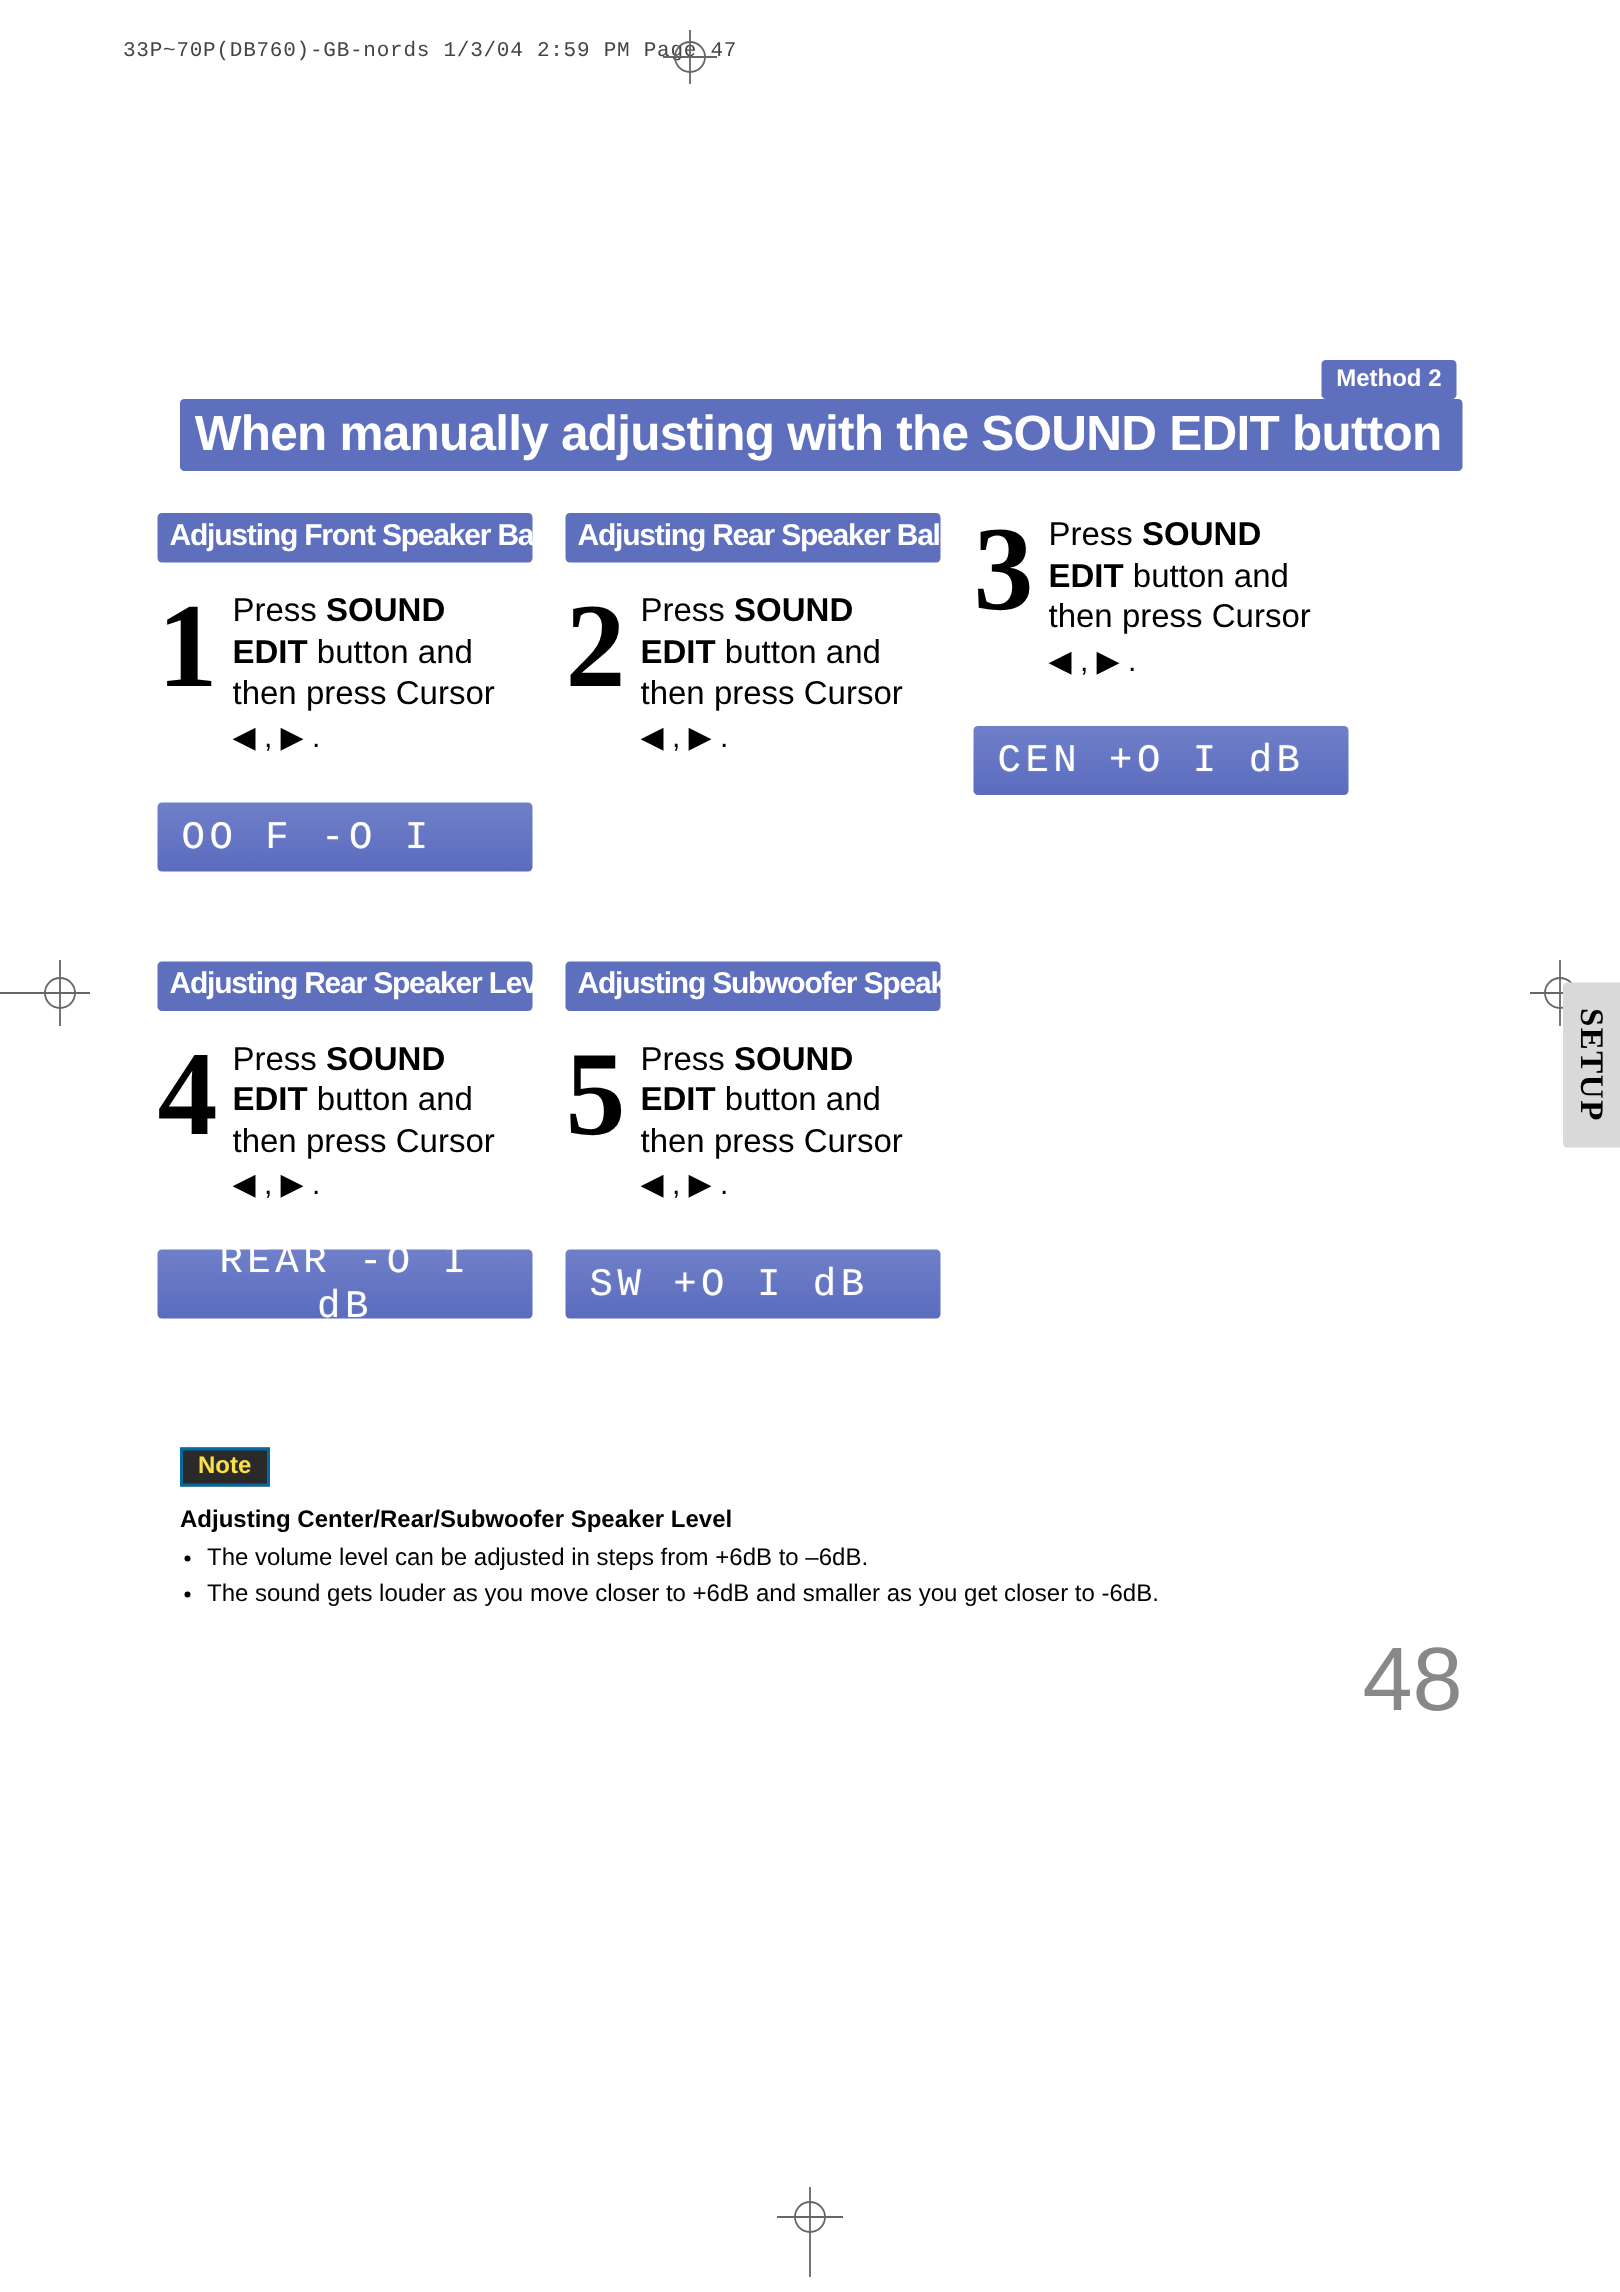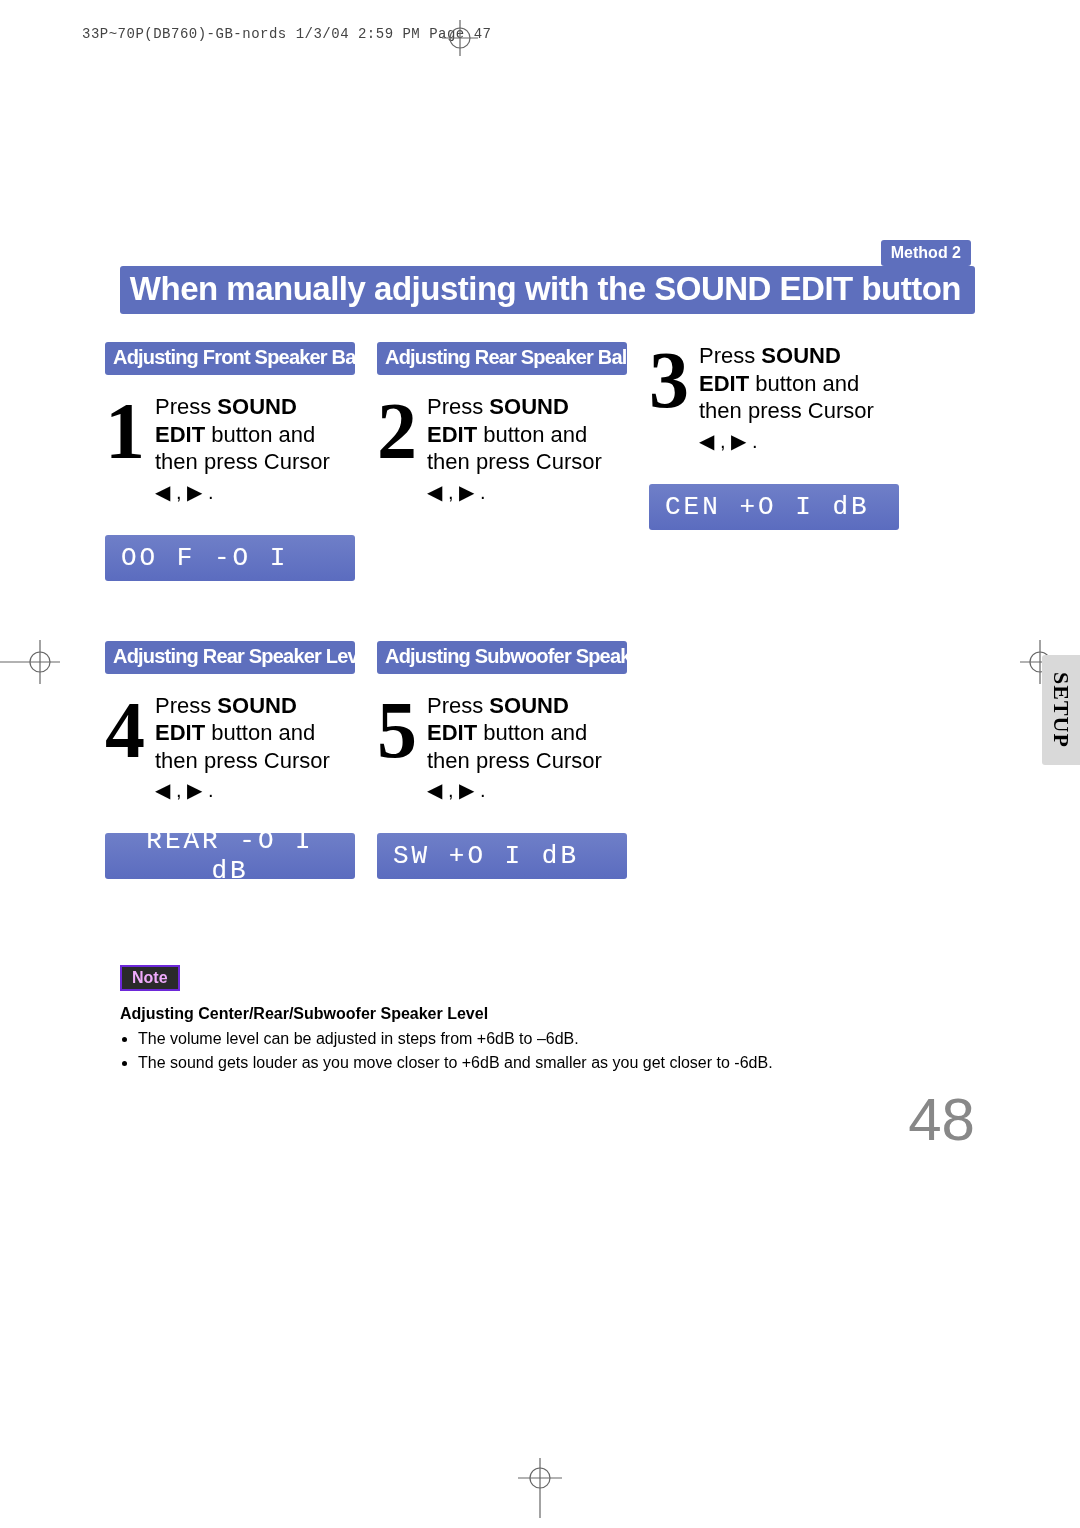--- a/index.html
+++ b/index.html
@@ -147,23 +147,23 @@
   }
 
   .note-section {
     position: absolute;
     top: 965px;
     left: 120px;
     width: 830px;
   }
   .note-badge {
     display: inline-block;
-    border: 2px solid #6d28d9;
+    border: 2px solid #0369a1;
     background: #2a2a2a;
-    color: #f0abfc;
+    color: #fde047;
     font-weight: bold;
     font-size: 16px;
     padding: 2px 10px;
     margin-bottom: 14px;
   }
   .note-heading {
     font-weight: bold;
     font-size: 16px;
     margin-bottom: 4px;
   }

